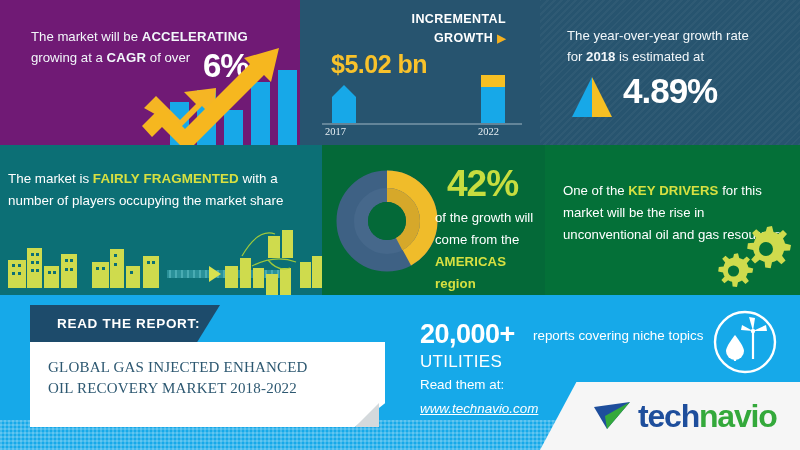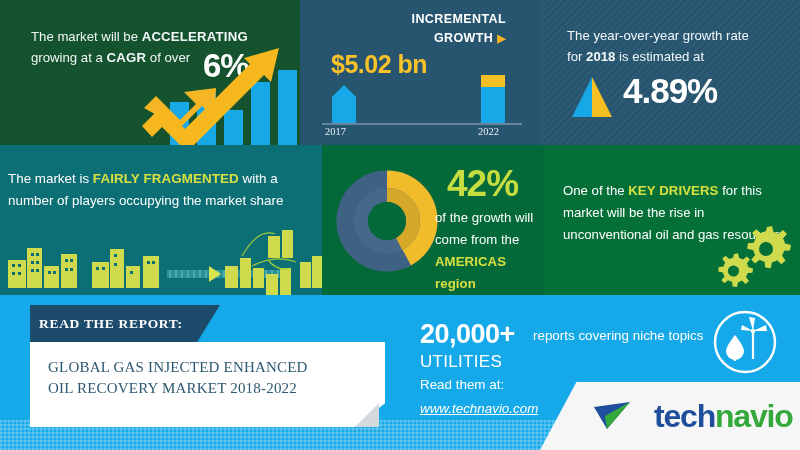--- a/index.html
+++ b/index.html
@@ -18,21 +18,21 @@
     background: #00a9e8;
   }
 
   
   .panel {
     position: absolute;
     overflow: hidden;
   }
   #panel-cagr {
     left: 0; top: 0; width: 300px; height: 145px;
-    background: #14532d;
+    background: #701a75;
   }
   #panel-incremental {
     left: 300px; top: 0; width: 240px; height: 149px;
     background: #28557093;
     background-color: #27546f;
   }
   #panel-yoy {
     left: 540px; top: 0; width: 260px; height: 145px;
     background-color: #27546f;
   }
@@ -213,23 +213,22 @@
     position: absolute;
     left: 30px; top: 10px;
     width: 190px; height: 37px;
     background: #1d4b6b;
     clip-path: polygon(0 0, 100% 0, 88% 100%, 0% 100%);
     color: #ffffff;
     font-size: 13.5px;
     font-weight: 700;
     letter-spacing: .7px;
     line-height: 37px;
-    padding-left: 9px;
+    padding-left: 27px;
     box-sizing: border-box;
-    font-family: Liberation Serif, serif;
   }
   #report-card {
     position: absolute;
     left: 30px; top: 47px;
     width: 355px; height: 85px;
     background: #ffffff;
     clip-path: polygon(0 0, 100% 0, 100% 72%, 91.5% 100%, 0 100%);
   }
   #report-card-fold {
     position: absolute;
@@ -294,21 +293,21 @@
     width: 260px; height: 68px;
     background: #f6f6f6;
     clip-path: polygon(14% 0, 100% 0, 100% 100%, 0 100%);
   }
   #logo-wrap {
     position: absolute;
     left: 592px; top: 100px;
     height: 42px;
     display: flex;
     align-items: center;
-    gap: 22px;
+    gap: 6px;
   }
   #logo-text {
     font-size: 32px;
     font-weight: 700;
     letter-spacing: -1.2px;
   }
   #logo-tech { color: #1e4e9c; }
   #logo-navio { color: #34a93b; }
 </style>
 </head>

